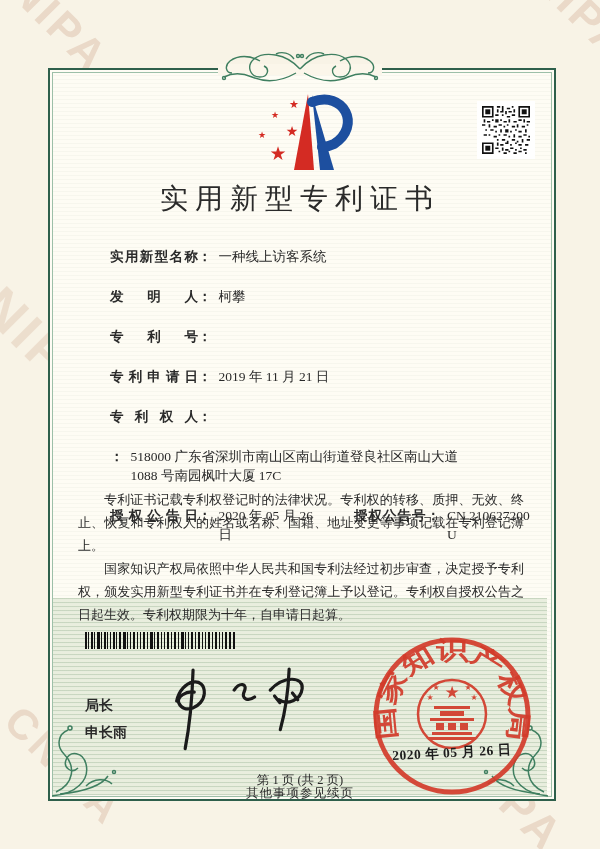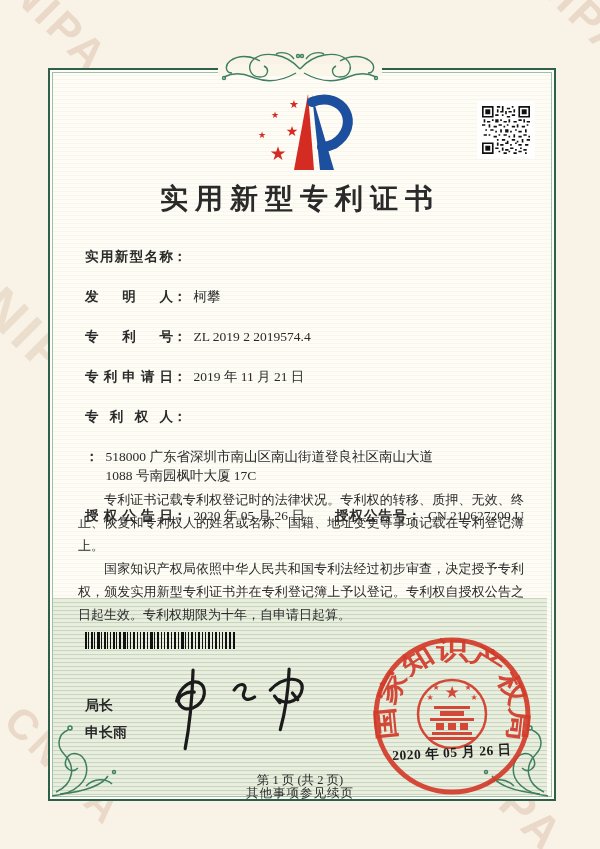--- a/index.html
+++ b/index.html
@@ -30,24 +30,24 @@
     position:absolute; left:53px; top:598px; width:494px; height:197px;
     background:rgba(226,234,215,0.75) repeating-linear-gradient(0deg, rgba(125,160,125,0.30) 0 1px, transparent 1px 4px);
   }
   .ornament{position:absolute; pointer-events:none;}
   
   .cert-no{position:absolute; left:75px; top:100px; font-size:13.5px; font-weight:bold; letter-spacing:1.5px;}
   .logo{position:absolute; left:250px; top:88px; width:118px; height:88px;}
   .qr{position:absolute; left:477px; top:101px; width:58px; height:58px; background:#fff;
       display:flex; align-items:center; justify-content:center;}
   .title{position:absolute; left:0; width:600px; top:180px; text-align:center;
-         font-size:28px; font-weight:bold; letter-spacing:7px;}
+         font-size:28px; font-weight:normal; letter-spacing:7px;}
   
   .fields{position:absolute; left:85px; top:247px; width:448px; font-size:13.5px;}
-  .field{display:flex; margin-bottom:21px; line-height:19px;}
+  .field{display:flex; margin-bottom:21px; line-height:19px;margin-left:25px;}
   .flabel{width:88px; flex:none; font-weight:bold; text-align:justify; text-align-last:justify; display:inline-block;}
   .fcolon{font-weight:bold; margin-right:7px; flex:none;}
   .fvalue{font-weight:500;}
   .fvalue.addr{width:345px;}
   .pair2{margin-left:30px; display:flex;}
   .pair2 .flabel{width:auto; text-align-last:auto; letter-spacing:1px;}
   
   .paras{position:absolute; left:78px; top:488px; width:446px;
          font-size:13px; line-height:23px; text-align:justify;}
   .paras p{margin:0; text-indent:2em;}
@@ -141,30 +141,30 @@
       </g>
     </svg>
   </div>
 
   <div class="title">实用新型专利证书</div>
 
   <div class="fields">
     <div class="field">
       <span class="flabel">实用新型名称</span>
         <span class="fcolon">：</span>
+      <span class="fvalue">一种线上访客系统</span>
     </div>
     <div class="field">
       <span class="flabel">发明人</span>
         <span class="fcolon">：</span>
       <span class="fvalue">柯攀</span>
     </div>
     <div class="field">
       <span class="flabel">专利号</span>
         <span class="fcolon">：</span>
-      <span class="fvalue">ZL 2019 2 2019574.4</span>
     </div>
     <div class="field">
       <span class="flabel">专利申请日</span>
         <span class="fcolon">：</span>
       <span class="fvalue">2019 年 11 月 21 日</span>
     </div>
     <div class="field">
       <span class="flabel">专利权人</span>
         <span class="fcolon">：</span>
     </div>

